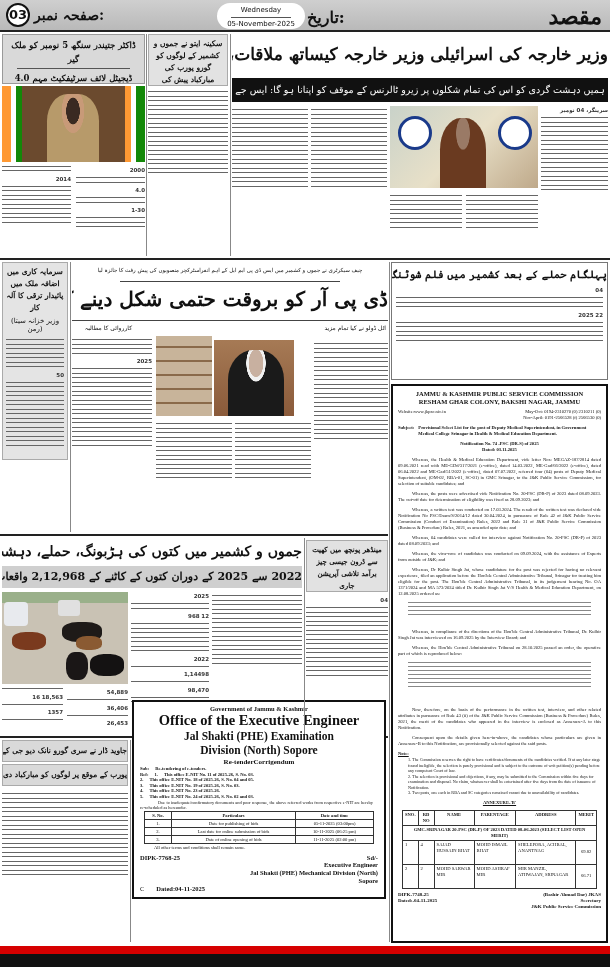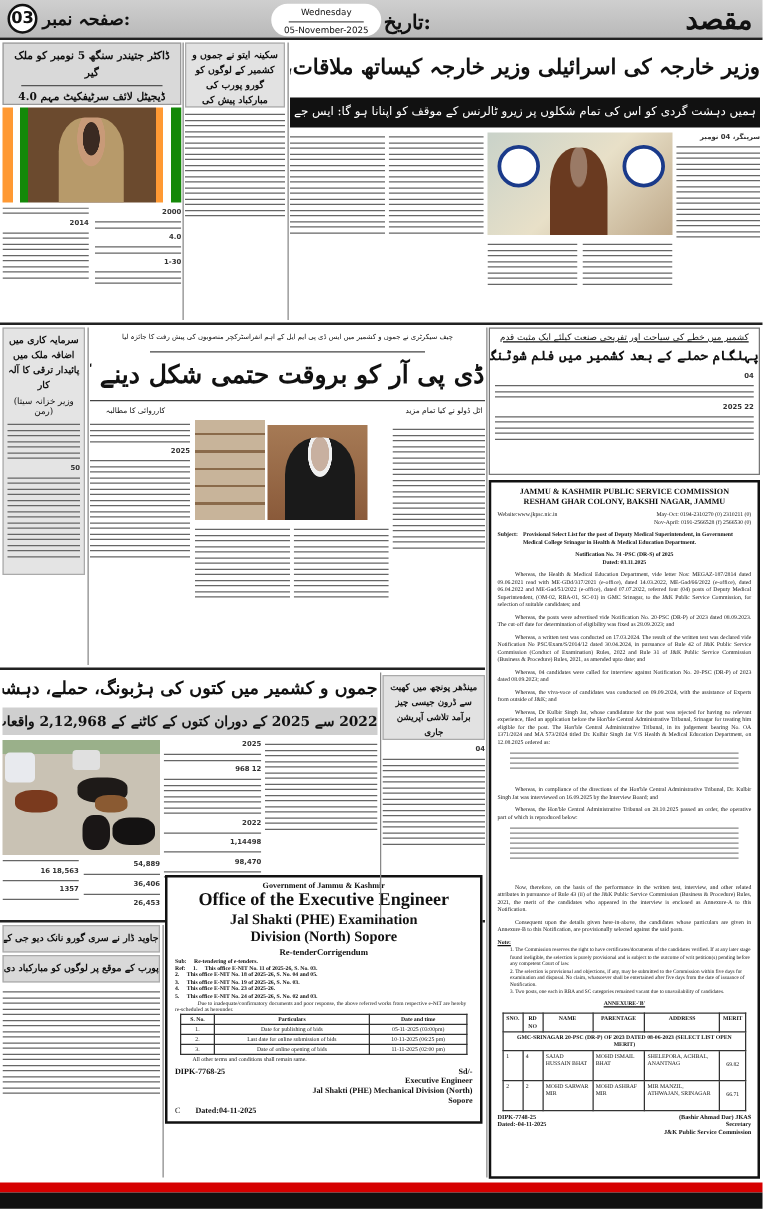--- a/index.html
+++ b/index.html
@@ -216,21 +216,20 @@
     <i></i>
     <i></i>
     <i></i>
     <i></i>
     <i></i>
     <i></i>
     <i></i>
   </div>
 
 <div class="abs" style="left:391px;top:262px;width:217px;height:118px;border:1px solid #777">
-  <div class="rtl ur" style="font-size:7px;text-align:center;text-decoration:underline;padding-top:3px">کشمیر میں خطے کی سیاحت اور تفریحی صنعت کیلئے ایک مثبت قدم</div>
   <div class="rtl ur" style="font-size:10.5px;font-weight:bold;text-align:center;line-height:18px;white-space:nowrap;overflow:hidden;margin-top:2px">پہلگام حملے کے بعد کشمیر میں فلم شوٹنگ دوبارہ بحال ہوگی</div>
   <div class="txt rtl" style="padding:3px 4px"><b>04</b><i></i><i></i><i></i><b>22</b> <b>2025</b><i></i><i></i><i></i><i></i><i></i></div>
 </div>
 
 <div class="abs ad" style="left:391px;top:384px;width:217px;height:559px;padding:4px 5px;font-family:'Liberation Serif',serif;font-size:4.6px;line-height:6px;overflow:hidden">
   <div style="text-align:center;font-weight:bold;font-size:6.5px;line-height:8px">JAMMU &amp; KASHMIR PUBLIC SERVICE COMMISSION</div>
   <div style="text-align:center;font-weight:bold;font-size:6.5px;line-height:8px">RESHAM GHAR COLONY, BAKSHI NAGAR, JAMMU</div>
   <div style="display:flex;justify-content:space-between;margin-top:3px">
     <span>Website:www.jkpsc.nic.in</span>
     <span style="text-align:right"><span>May-Oct: 0194-2310270 (0) 2310211 (0)</span><br><span>Nov-April: 0191-2566528 (f) 2566530 (0)</span></span>

